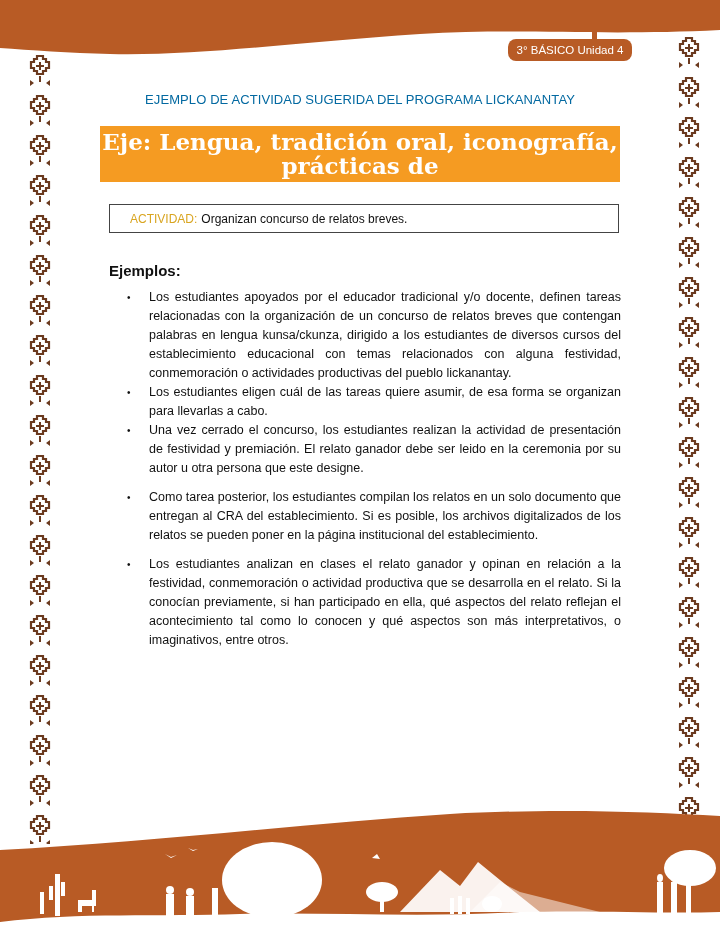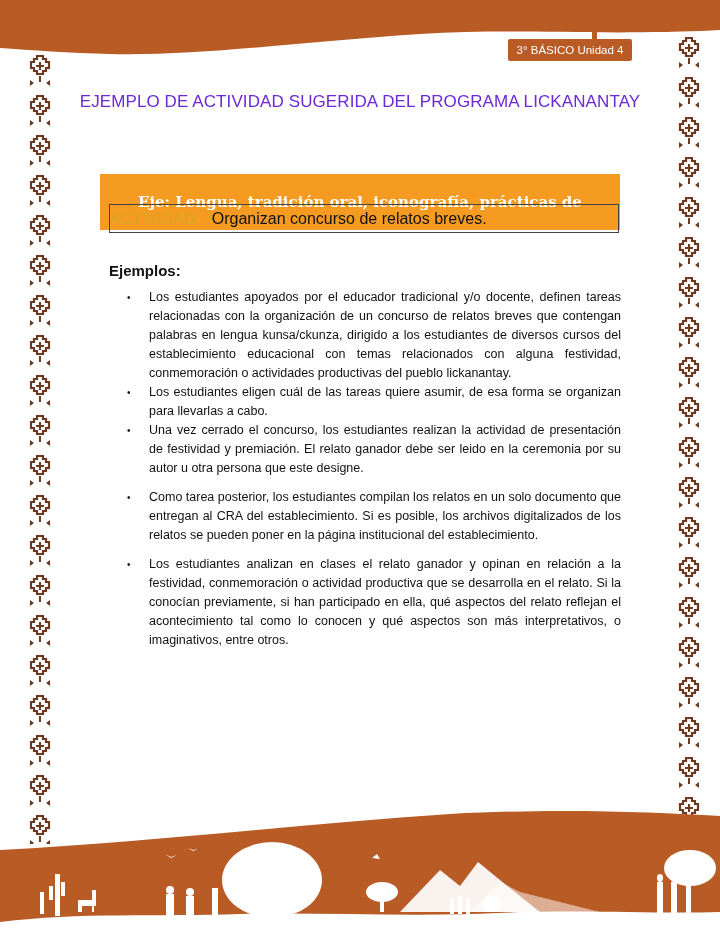--- a/index.html
+++ b/index.html
@@ -8,44 +8,44 @@
       background: #ffffff;
       font-family: "Liberation Sans", sans-serif;
       color: #111;
     }
     .top-band { position: absolute; left: 0; top: 0; width: 720px; height: 70px; }
     .bottom-band { position: absolute; left: 0; bottom: 0; width: 720px; height: 170px; }
     .unit-badge {
       position: absolute; left: 508px; top: 39px; width: 124px; height: 22px;
       background: #b85b25; color: #fff; font-size: 11.5px;
       display: flex; align-items: center; justify-content: center;
-      border-radius: 2px;
+      border-radius: 8px;
     }
     .unit-stem { position: absolute; left: 592px; top: 28px; width: 5px; height: 12px; background: #b85b25; }
     .border-col { position: absolute; width: 22px; }
     .border-left { left: 29px; top: 54px; height: 790px; }
     .border-right { left: 678px; top: 36px; height: 790px; }
     .doc-title {
       position: absolute; left: 0; width: 720px; top: 92px; text-align: center;
-      font-size: 17px; color: #6d28d9; letter-spacing: 0.1px;
+      font-size: 13px; color: #0369a1; letter-spacing: 0.1px;
     }
     .eje-box {
       position: absolute; left: 100px; top: 126px; width: 520px; height: 56px;
       background: #f59b22; color: #fff;
       font-family: "DejaVu Serif", serif; font-weight: bold;
-      font-size: 15px; line-height: 24px; text-align: center;
-      display: flex; align-items: center; justify-content: center; flex-direction: column; margin-top: 48px;
+      font-size: 23px; line-height: 24px; text-align: center;
+      display: flex; align-items: center; justify-content: center; flex-direction: column;
     }
     .activity-box {
       position: absolute; left: 109px; top: 204px; width: 510px; height: 29px;
       border: 1.5px solid #444; box-sizing: border-box;
-      font-size: 16px; padding-left: 0; display: flex; align-items: center;
+      font-size: 12px; padding-left: 20px; display: flex; align-items: center;
     }
     .activity-label { color: #d9a521; }
-    .activity-text { margin-left: 12px; color: #111; }
+    .activity-text { margin-left: 4px; color: #111; }
     .examples-head {
       position: absolute; left: 109px; top: 262px; font-weight: bold; font-size: 15px;
     }
     .bullets { position: absolute; left: 127px; top: 288px; width: 494px; }
     .bullet { display: flex; font-size: 12.5px; line-height: 19px; color: #111; }
     .bullet .dot { width: 22px; flex: none; font-size: 10px; line-height: 19px; }
     .bullet .txt { text-align: justify; flex: 1; }
     .gap-small { margin-top: 0; }
     .gap-large { margin-top: 10px; }
     b { font-weight: normal; }

